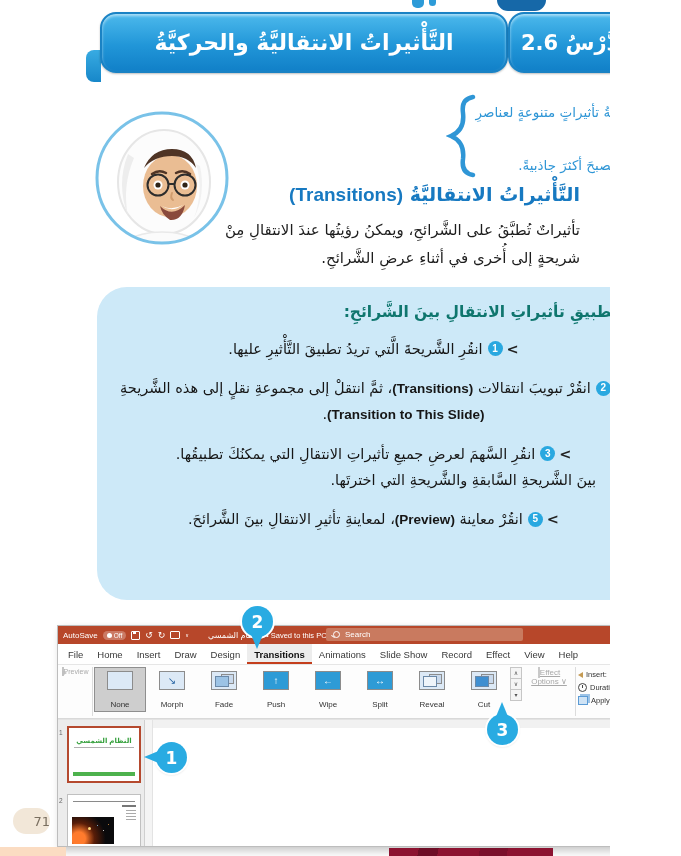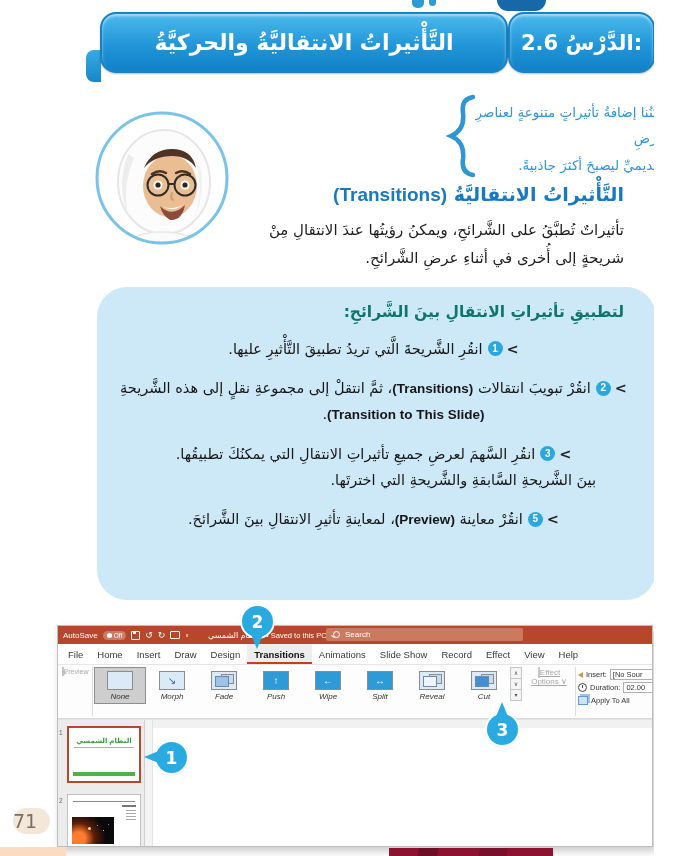--- a/index.html
+++ b/index.html
@@ -1,17 +1,17 @@
 <!DOCTYPE html>
 <html lang="ar"><head>
 <meta charset="utf-8">
 <style>
   html,body{margin:0;padding:0;background:#fff;}
   .page{position:relative;width:610px;height:856px;background:#fff;overflow:hidden;
-        font-family:"DejaVu Sans",sans-serif;padding-left:44px;}
+        font-family:"DejaVu Sans",sans-serif;}
   
   .dome{position:absolute;left:497px;top:0;width:49px;height:11px;background:#1668a8;
         border-radius:0 0 12px 12px;}
   .rem-a{position:absolute;left:412px;top:0;width:12px;height:8px;background:#2d9bd8;border-radius:0 0 5px 5px;}
   .rem-b{position:absolute;left:429px;top:0;width:7px;height:6px;background:#2d9bd8;border-radius:0 0 4px 4px;}
   .header-cap{position:absolute;left:86px;top:50px;width:15px;height:32px;
         background:linear-gradient(#38abe2,#1787c9);border-radius:8px 0 0 8px;}
   
   .hbox{position:absolute;top:12px;height:57px;border-radius:16px;
         background:linear-gradient(180deg,#4cb9ec 0%,#2196d8 55%,#1180c8 100%);
@@ -75,21 +75,21 @@
         box-shadow:inset 0 -2px 0 #c43e1c;}
   .ribbon{position:relative;height:53px;background:#fdfdfd;border-bottom:1px solid #d9d9d9;}
   .vdiv{position:absolute;top:2px;bottom:2px;width:1px;background:#dcdcdc;}
   .preview-btn{position:absolute;left:2px;top:3px;width:30px;text-align:center;color:#ababab;font-size:7px;}
   .pv-ico{width:16px;height:11px;background:#ececec;border:1px solid #c4c4c4;margin:0 auto 2px;position:relative;}
   .pv-ico::after{content:"";position:absolute;right:-4px;top:2px;border-top:3px solid transparent;
         border-bottom:3px solid transparent;border-left:5px solid #c0c0c0;}
   .gallery{position:absolute;left:36px;top:2px;display:flex;}
   .tile{width:52px;box-sizing:border-box;padding:3px 0 2px;text-align:center;border:1px solid transparent;}
   .tile.selected{background:#cecece;border:1px solid #8f8f8f;}
-  .tlabel{display:block;font-size:8px;color:#333;margin-top:2px;font-style:italic;}
+  .tlabel{display:block;font-size:8px;color:#333;margin-top:10px;}
   .tico{display:block;width:24px;height:17px;margin:0 auto;border:1px solid #8c8c8c;background:#dce9f6;
         position:relative;font-size:10px;line-height:17px;color:#1f5fa0;}
   .push-icon,.wipe-icon,.split-icon{background:#2e9bd6;color:#fff;}
   .morph-icon::after{content:"↘";}
   .push-icon::after{content:"↑";color:#fff;}
   .wipe-icon::after{content:"←";color:#fff;}
   .split-icon::after{content:"↔";color:#fff;}
   .fade-icon::before,.reveal-icon::before,.cut-icon::before{content:"";position:absolute;right:2px;top:2px;
         width:11px;height:8px;background:#c9d9ec;border:1px solid #8c8c8c;}
   .fade-icon::after,.reveal-icon::after,.cut-icon::after{content:"";position:absolute;left:3px;bottom:2px;
@@ -137,21 +137,21 @@
   
   .callout{position:absolute;width:31px;height:31px;border-radius:50%;background:#29abe2;color:#fff;
         display:flex;align-items:center;justify-content:center;font-size:17px;font-weight:bold;
         box-shadow:0 0 0 2px #fff,0 1px 3px rgba(0,0,0,.3);z-index:40;}
   .tail{position:absolute;width:0;height:0;}
   .tail.down{left:8px;top:26px;border-left:7px solid transparent;border-right:7px solid transparent;border-top:17px solid #29abe2;}
   .tail.up{left:8px;top:-12px;border-left:7px solid transparent;border-right:7px solid transparent;border-bottom:17px solid #29abe2;}
   .tail.left{left:-12px;top:8px;border-top:7px solid transparent;border-bottom:7px solid transparent;border-right:17px solid #29abe2;}
   
   .page-num{position:absolute;left:13px;top:808px;width:37px;height:26px;background:#f2e7d8;
-        border-radius:13px;display:flex;align-items:center;justify-content:flex-start;color:#7a6f60;font-size:19px;}
+        border-radius:13px;display:flex;align-items:center;justify-content:flex-end;color:#7a6f60;font-size:13px;}
   .strip-peach{position:absolute;left:0;top:847px;width:66px;height:9px;background:#fbdcc2;}
   .strip-maroon{position:absolute;left:389px;top:848px;width:164px;height:8px;
         background:linear-gradient(100deg,#8c1230 0 18%,#6d0d26 18% 30%,#8c1230 30% 55%,#7a0f2b 55% 72%,#8c1230 72%);}
 </style>
 </head>
 <body>
 
 <div class="page">
 
   <div class="dome"></div>

